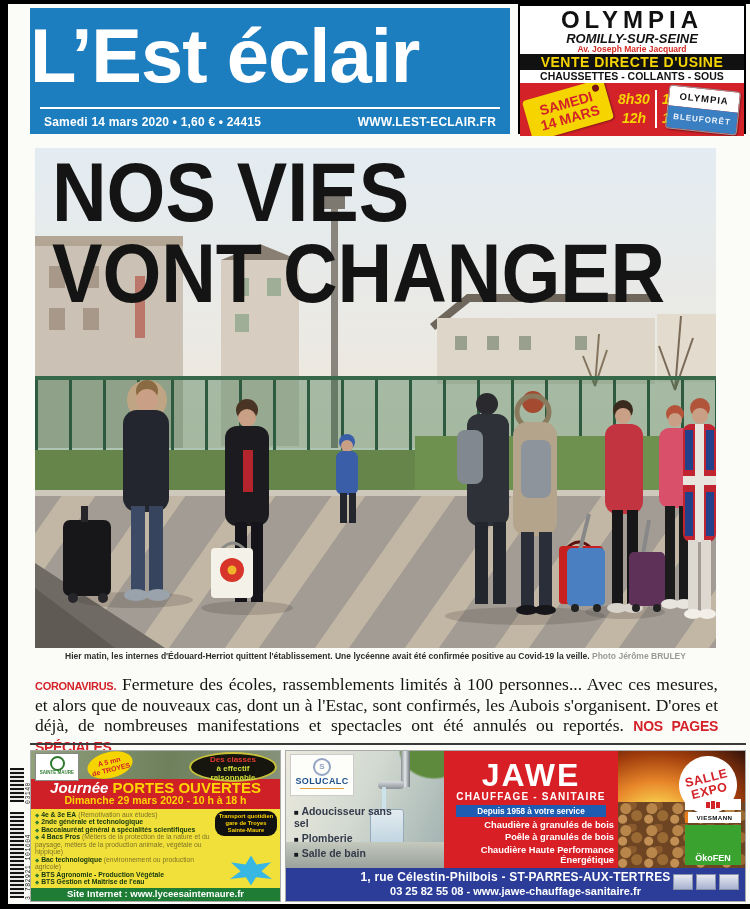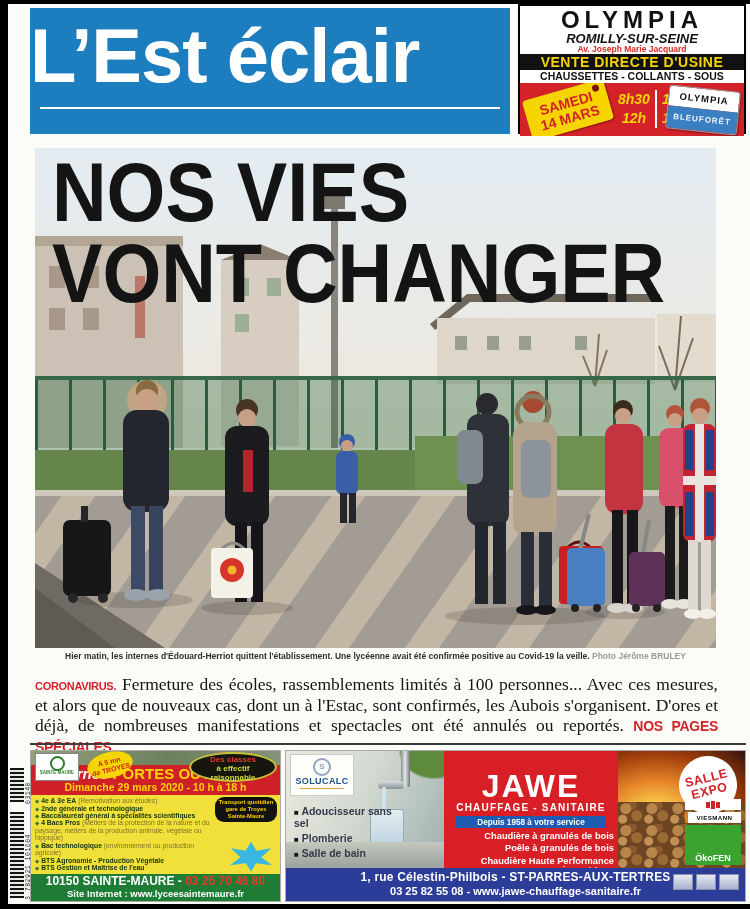--- a/index.html
+++ b/index.html
@@ -80,21 +80,21 @@
   .stream{position:absolute;right:58px;top:36px;width:4px;height:26px;background:rgba(205,228,240,.9);}
   .glass{position:absolute;right:40px;top:58px;width:32px;height:44px;background:linear-gradient(#e6eef4,#b5cedd);border:1px solid #93a9b8;border-radius:3px;opacity:.95;}
   .counter{position:absolute;left:0;right:0;bottom:0;height:26px;background:linear-gradient(#c4c8bd,#9aa29c);}
   .solu-logo{position:absolute;left:4px;top:3px;width:64px;height:42px;background:#fdfdfa;border:1px solid #ccc;text-align:center;box-sizing:border-box;}
   .solu-circle{width:14px;height:14px;border:2px solid #93a3c4;border-radius:50%;margin:3px auto 1px;color:#93a3c4;font-size:8px;font-weight:bold;line-height:14px;}
   .solu-name{font-size:9px;font-weight:bold;color:#1d4f8a;letter-spacing:.4px;line-height:1;}
   .solu-rule{width:44px;height:1px;background:#e8a23a;margin:2px auto 0;}
   .solu-list{position:absolute;left:8px;top:54px;width:104px;}
   .solu-item{font-size:10.5px;font-weight:bold;color:#333a4a;line-height:1.15;margin-bottom:3px;}
   .solu-item .sq{color:#15181e;font-size:8px;}
-  .jw-red{width:174px;background:#d81f26;color:#fff;text-align:center;padding:19px 4px;box-sizing:border-box;}
+  .jw-red{width:174px;background:#d81f26;color:#fff;text-align:center;padding:8px 4px;box-sizing:border-box;}
   .jw-brand{font-size:32px;font-weight:bold;letter-spacing:2px;line-height:1;}
   .jw-sub{font-size:10px;font-weight:bold;letter-spacing:1.2px;line-height:1.2;}
   .jw-since{background:#1d5cb0;font-size:8.2px;font-weight:bold;margin:2px 8px 3px;padding:1.5px 0;line-height:1.1;}
   .jw-list{text-align:right;padding-left:2px;}
   .jw-item{font-size:9.3px;line-height:1.12;margin-bottom:2px;font-weight:bold;}
   .jw-right{flex:1;position:relative;overflow:hidden;background:#2a1206;}
   .flames{position:absolute;left:0;right:0;top:0;height:52%;background:radial-gradient(ellipse at 30% 110%,#f6c84a 0 16%,#e8872a 38%,#a03c0c 68%,#32130a 100%);}
   .pellets{position:absolute;left:0;right:0;bottom:0;height:56%;background-color:#6e4522;background-image:radial-gradient(circle at 30% 30%,#b8854a 0 5px,transparent 6px),radial-gradient(circle at 72% 62%,#9a6a35 0 5px,transparent 6px),radial-gradient(circle at 18% 78%,#c29054 0 4px,transparent 5px),radial-gradient(circle at 55% 15%,#8a5a2c 0 4px,transparent 5px);background-size:26px 22px;}
   .salle{position:absolute;right:8px;top:5px;width:58px;height:58px;background:#fff;border-radius:50%;color:#d42229;font-weight:bold;font-size:12.5px;text-align:center;line-height:1.05;padding-top:16px;box-sizing:border-box;transform:rotate(-14deg);letter-spacing:.5px;}
   .brandcol{position:absolute;right:4px;bottom:3px;width:56px;display:flex;flex-direction:column;gap:2px;}
@@ -119,20 +119,24 @@
   .bc-n2{top:42px;height:90px;}
 </style>
 </head>
 <body>
 
 <div class="sheet">
 
   <div class="abs masthead">
     <div class="abs mast-title">L’Est éclair</div>
     <div class="abs mast-rule"></div>
+    <div class="abs mast-row">
+      <span>Samedi 14 mars 2020 • 1,60 € • 24415</span>
+      <span>WWW.LEST-ECLAIR.FR</span>
+    </div>
   </div>
 
   <div class="abs oly">
     <div class="oly-head">
       <div class="oly-brand">OLYMPIA</div>
       <div class="oly-city">ROMILLY-SUR-SEINE</div>
       <div class="oly-street">Av. Joseph Marie Jacquard</div>
     </div>
     <div class="oly-banner">VENTE DIRECTE D'USINE</div>
     <div class="oly-products">CHAUSSETTES - COLLANTS - SOUS VÊTEMENTS</div>
@@ -357,21 +361,20 @@
       <div class="ly-li"><span class="blt">◆</span> <b>2nde générale et technologique</b> <span class="lt"></span></div>
       <div class="ly-li"><span class="blt">◆</span> <b>Baccalauréat général à spécialités scientifiques</b> <span class="lt"></span></div>
       <div class="ly-li"><span class="blt">◆</span> <b>4 Bacs Pros</b> <span class="lt">(Métiers de la protection de la nature et du paysage, métiers de la production animale, végétale ou hippique)</span></div>
       <div class="ly-li"><span class="blt">◆</span> <b>Bac technologique</b> <span class="lt">(environnement ou production agricole)</span></div>
       <div class="ly-li"><span class="blt">◆</span> <b>BTS Agronomie - Production Végétale</b> <span class="lt"></span></div>
       <div class="ly-li"><span class="blt">◆</span> <b>BTS Gestion et Maîtrise de l'eau</b> <span class="lt"></span></div>
       <div class="ly-transport">Transport quotidien gare de Troyes Sainte-Maure</div>
       <div class="ly-star"></div>
     </div>
     <div class="ly-green">
-      <div class="ly-g1"><span>10150 SAINTE-MAURE - </span><span class="phone">03 25 70 46 80</span></div>
       <div class="ly-g2">Site Internet : www.lyceesaintemaure.fr</div>
     </div>
   </div>
 
   <div class="abs jawe">
     <div class="jw-main">
       <div class="jw-solu">
         <div class="solu-plant"></div>
         <div class="faucet-col"></div>
         <div class="faucet-arm"></div>

